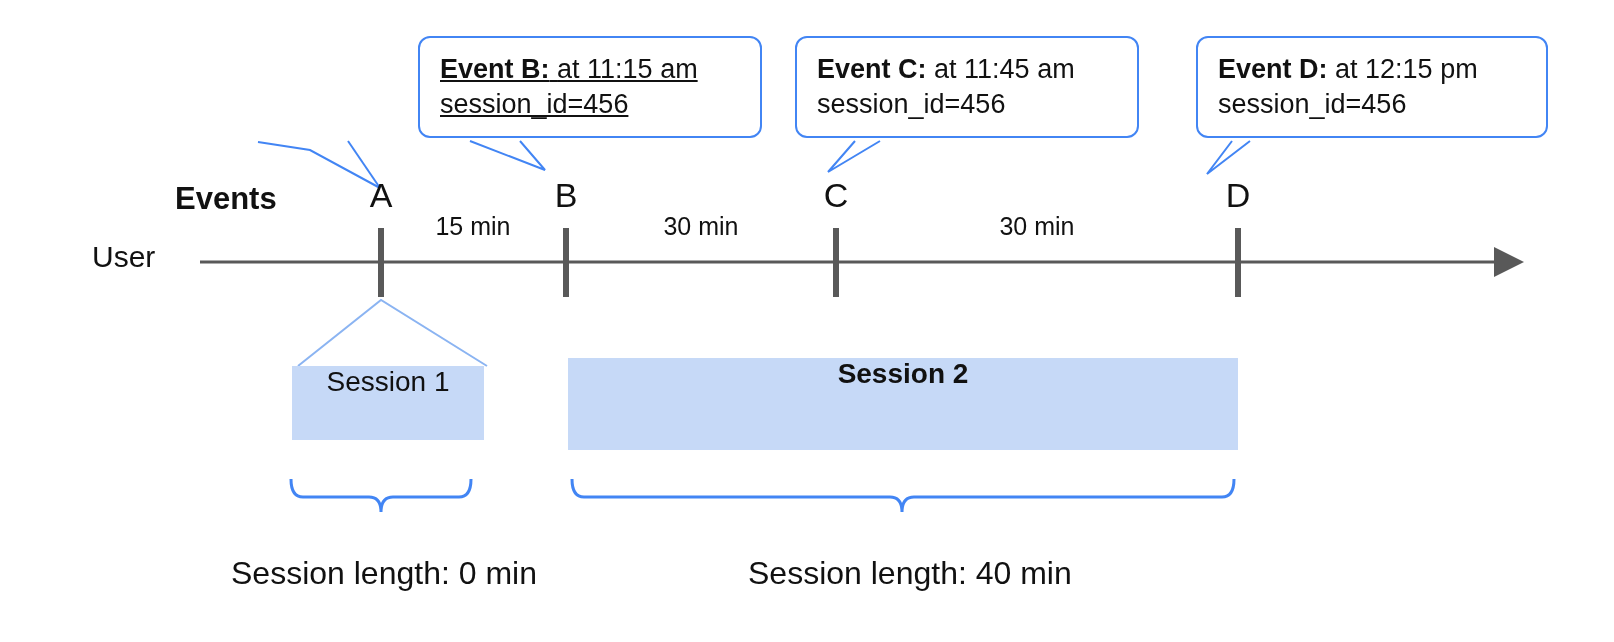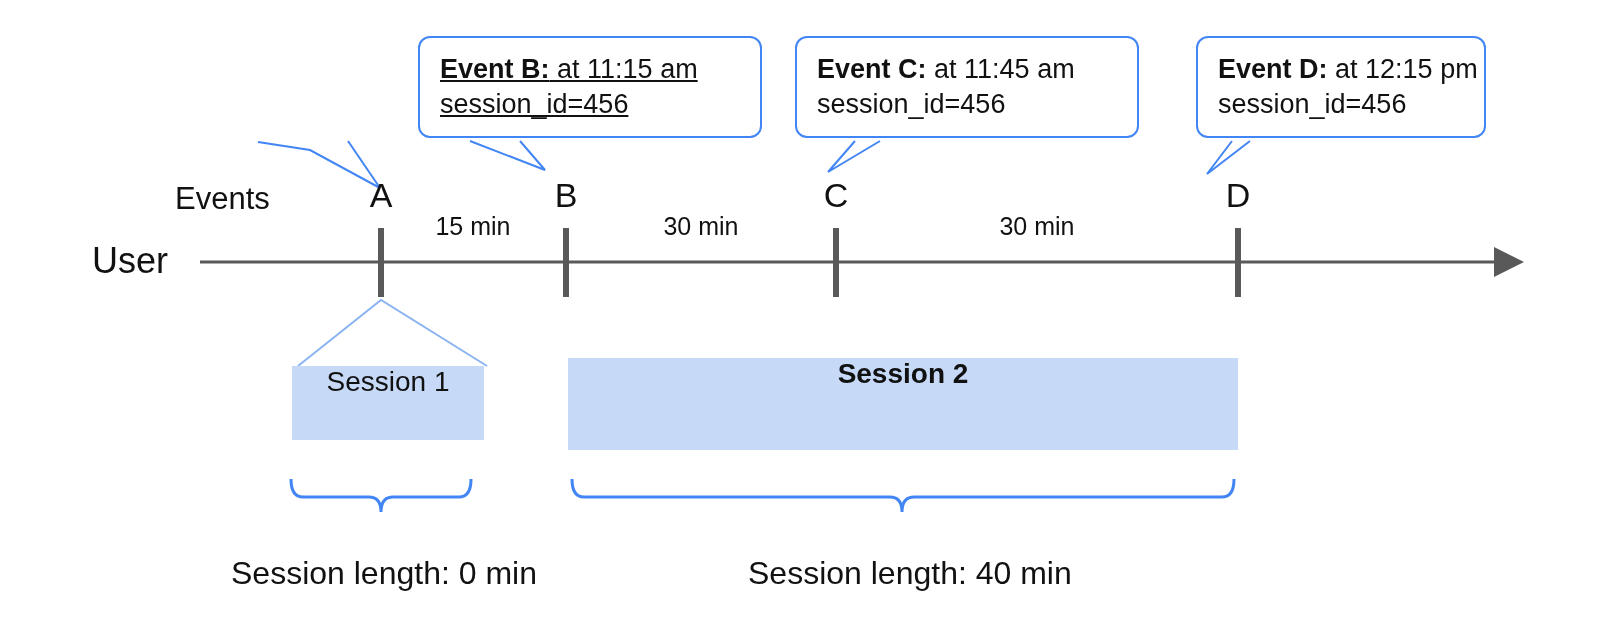--- a/index.html
+++ b/index.html
@@ -50,21 +50,21 @@
   .tl-text {
     position: absolute;
     color: #111111;
     white-space: nowrap;
     z-index: 3;
   }
   .events-label {
     font-size: 31px;
   }
   .user-label {
-    font-size: 36px;
+    font-size: 30px;
   }
   .marker-letter {
     font-size: 34px;
     text-align: center;
   }
   .gap-label {
     font-size: 25px;
     text-align: center;
   }
 
@@ -129,27 +129,27 @@
     <span class="ev-time">at 11:15 am</span>
     <span class="sid">session_id=456</span>
   </div>
 
   <div class="callout" style="left:795px; top:36px; width:344px;">
     <span class="ev-label">Event C:</span>
     <span class="ev-time">at 11:45 am</span>
     <span class="sid">session_id=456</span>
   </div>
 
-  <div class="callout" style="left:1196px; top:36px; width:290px;">
+  <div class="callout" style="left:1196px; top:36px; width:352px;">
     <span class="ev-label">Event D:</span>
     <span class="ev-time">at 12:15 pm</span>
     <span class="sid">session_id=456</span>
   </div>
 
-  <div class="tl-text events-label" style="left:175px; top:181px;">Events</div>
+  <div class="tl-text events-label" style="left:175px; top:181px;font-weight:bold;">Events</div>
 
   <div class="tl-text user-label" style="left:92px; top:240px;">User</div>
 
   <div class="tl-text marker-letter" style="left:356px; top:176px; width:50px;">A</div>
   <div class="tl-text marker-letter" style="left:541px; top:176px; width:50px;">B</div>
   <div class="tl-text marker-letter" style="left:811px; top:176px; width:50px;">C</div>
   <div class="tl-text marker-letter" style="left:1213px; top:176px; width:50px;">D</div>
 
   <div class="tl-text gap-label" style="left:413px; top:212px; width:120px;">15 min</div>
   <div class="tl-text gap-label" style="left:641px; top:212px; width:120px;">30 min</div>

